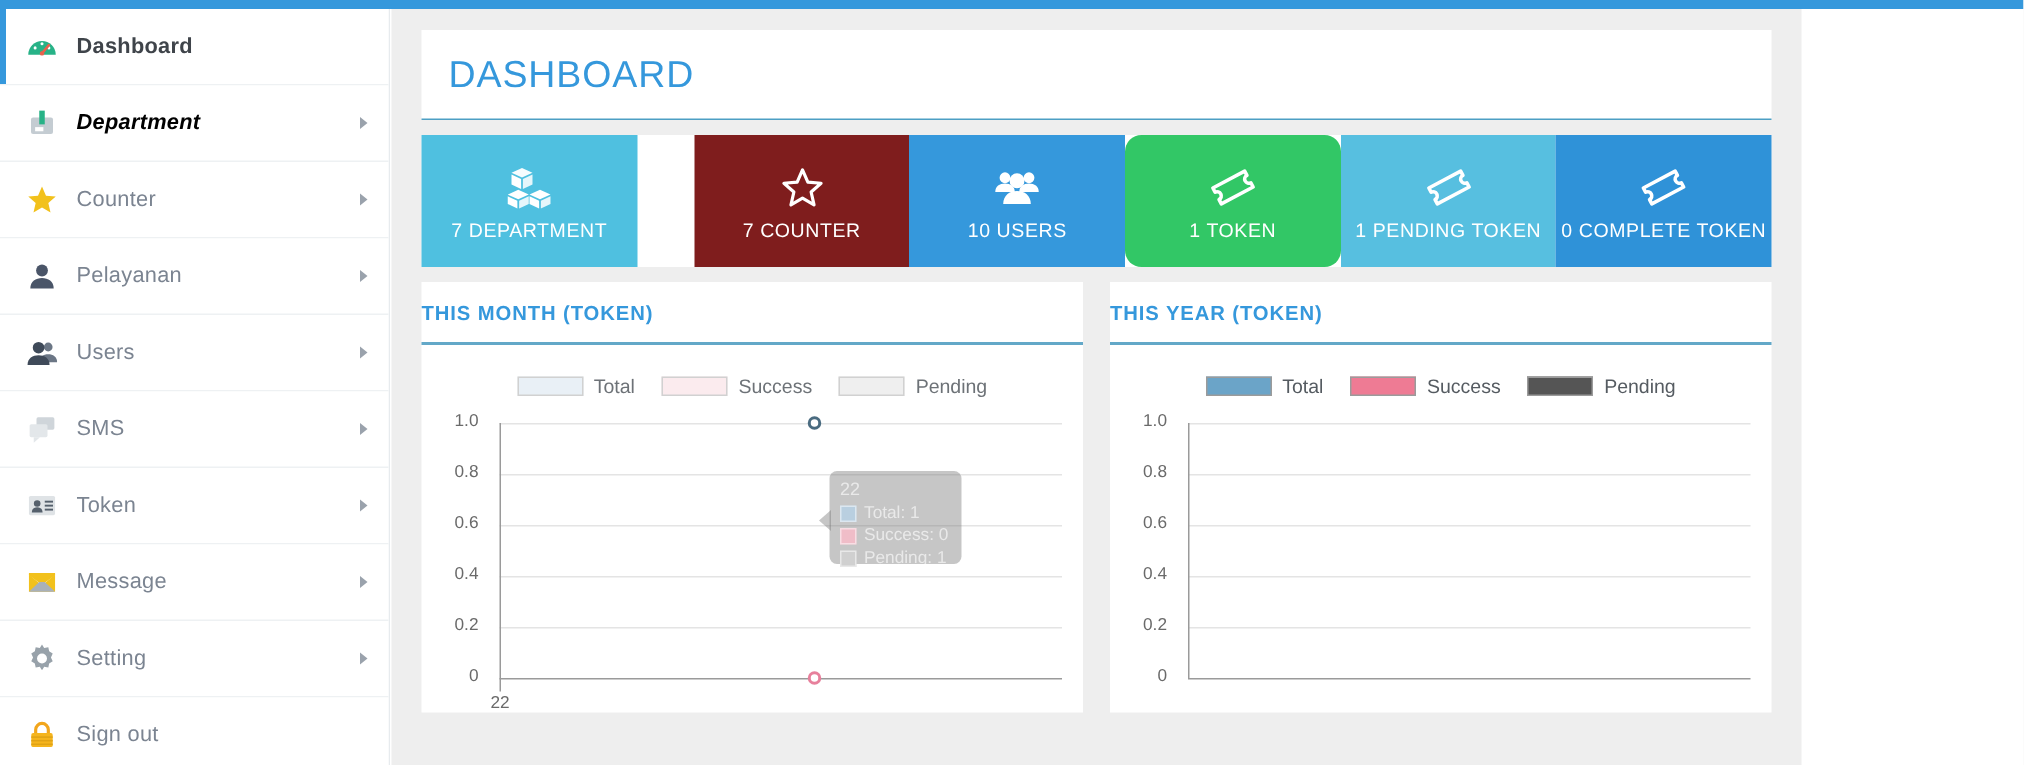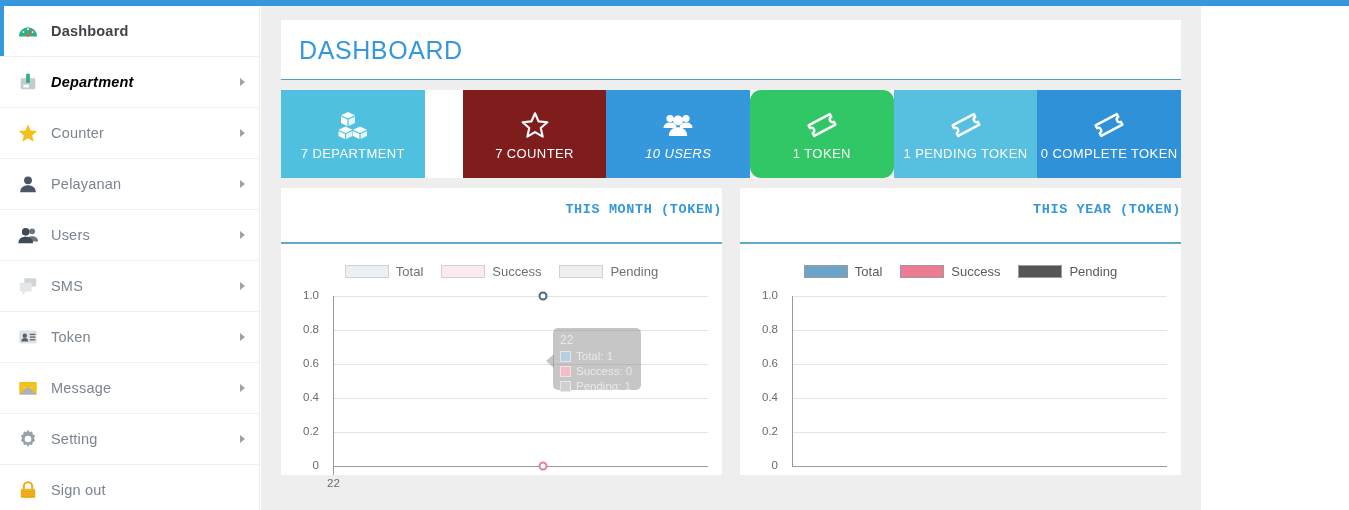--- a/index.html
+++ b/index.html
@@ -108,24 +108,23 @@
 
   
   .panels { display: flex; gap: 18px; margin-top: 10px; }
   .panel {
     flex: 1 1 0;
     background: #ffffff;
     height: 287px;
     position: relative;
   }
   .panel-head {
-    text-align: right;
-    padding: 12px 0 24px 0;
+    text-align: left;
+    padding: 12px 0 10px 0;
     border-bottom: 2px solid #63a8c8;
-    font-family: Liberation Mono, monospace;
   }
   .panel-title {
     color: #3598dc;
     font-size: 13.5px;
     font-weight: bold;
     letter-spacing: .6px;
   }
   .plot { position: relative; height: 240px; }
 
   
@@ -341,21 +340,21 @@
           <span class="tlabel">7 DEPARTMENT</span>
         </div>
         <div class="tile" style="background: #7f1d1d; margin-left: 38px;">
           <span class="ticon">
             <svg width="30" height="30" viewBox="0 0 24 24">
               <path d="M12 2.6 L14.85 9.1 L21.9 9.75 L16.6 14.4 L18.15 21.3 L12 17.7 L5.85 21.3 L7.4 14.4 L2.1 9.75 L9.15 9.1 Z" fill="none" stroke="#fff" stroke-width="1.7" stroke-linejoin="round"></path>
             </svg>
           </span>
           <span class="tlabel">7 COUNTER</span>
         </div>
-        <div class="tile" style="background: rgb(53, 152, 220); font-style: italic;">
+        <div class="tile" style="background: rgb(53, 152, 220);">
           <span class="ticon">
             <svg width="32" height="28" viewBox="0 0 32 28">
               <g fill="#fff">
       <circle cx="8" cy="7.5" r="3.6"></circle>
                 <circle cx="24" cy="7.5" r="3.6"></circle>
       <path d="M1.5 17 C1.5 13.2 4.4 11.4 8 11.4 C11.6 11.4 14.5 13.2 14.5 17 Z"></path>
       <path d="M17.5 17 C17.5 13.2 20.4 11.4 24 11.4 C27.6 11.4 30.5 13.2 30.5 17 Z"></path>
       <circle cx="16" cy="9.5" r="5"></circle>
       <path d="M6.8 25 C6.8 19.3 10.9 16.3 16 16.3 C21.1 16.3 25.2 19.3 25.2 25 Z"></path>
     </g>

